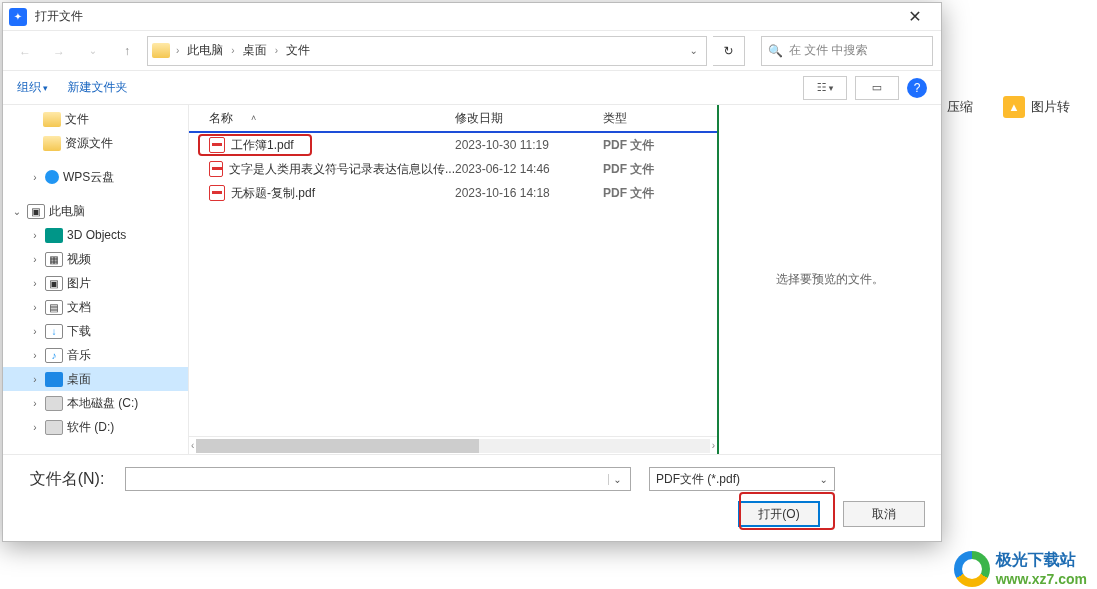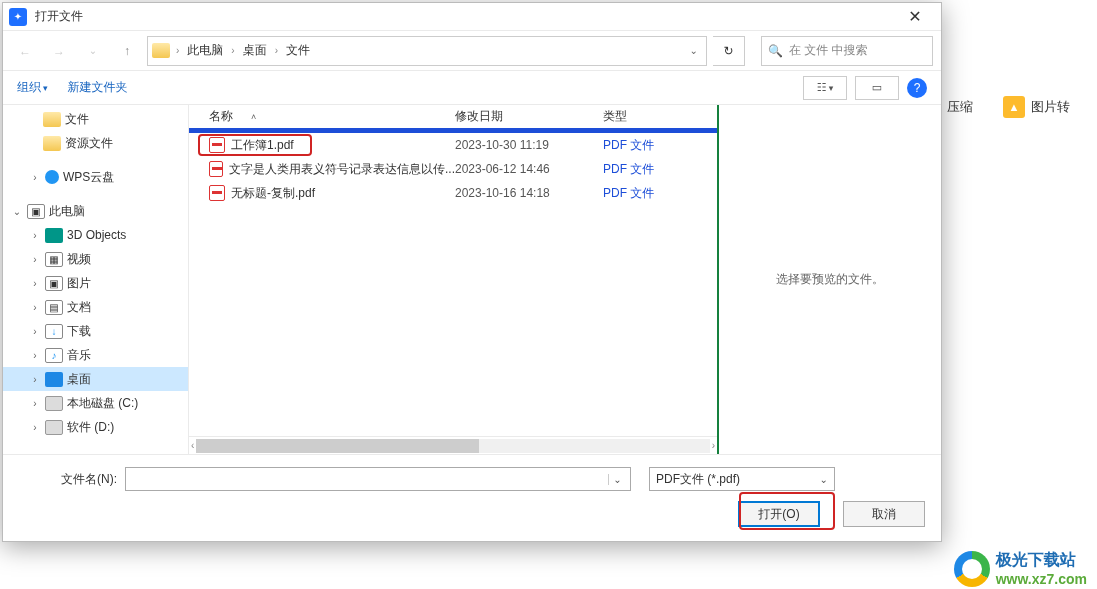--- a/index.html
+++ b/index.html
@@ -58,44 +58,44 @@
 .ic-doc { background:#fff; border:1px solid #888; }
 .ic-dl { background:#fff; border:1px solid #888; color:#2196f3; }
 .ic-music { background:#fff; border:1px solid #888; color:#2196f3; }
 .ic-desk { background:#1e88e5; }
 .ic-drive { background:#dcdcdc; border:1px solid #999; }
 .indent-1 { padding-left: 26px; }
 .indent-2 { padding-left: 40px; }
 
 
 .filearea { flex: 1; display: flex; flex-direction: column; }
-.col-headers { height: 28px; border-bottom: 5px solid #1d4ed8; display: flex; align-items: center; font-size: 12px; padding-left: 20px; }
+.col-headers { height: 28px; border-bottom: 2px solid #1d4ed8; display: flex; align-items: center; font-size: 12px; padding-left: 20px; }
 .col-name { width: 246px; display:flex; align-items:center; gap:18px; }
 .col-date { width: 148px; }
 .col-type { width: 100px; }
 .sort-up { font-size:9px; color:#666; }
 .file-list { flex: 1; overflow-y: auto; }
 .file-row { height: 24px; display: flex; align-items: center; padding-left: 20px; font-size: 12px; }
 .file-cell-name { width: 246px; display:flex; align-items:center; gap:6px; overflow:hidden; white-space:nowrap; }
 .file-cell-date { width: 148px; color:#555; }
-.file-cell-type { width: 100px; color:#1d4ed8; }
+.file-cell-type { width: 100px; color:#737373;font-weight:bold; }
 .pdf-ic { width:16px; height:16px; background:#fff; border:1px solid #d33; border-radius:2px; position:relative; }
 .pdf-ic::after { content:""; position:absolute; left:2px; top:5px; width:10px; height:3px; background:#d33; }
 .highlight-box { position:absolute; border:2px solid #d02424; border-radius:4px; pointer-events:none; }
 
 
 .preview { width: 224px; border-left: 2px solid #15803d; display: flex; align-items: center; justify-content: center; font-size: 12px; color: #666; }
 .scroll-h { height: 18px; border-top:1px solid #eaeaea; display:flex; align-items:center; padding:0 2px; color:#888; font-size:10px; }
 .scroll-h .track { flex:1; height:14px; background:#f0f0f0; margin:0 2px; position:relative; }
 .scroll-h .thumb { position:absolute; left:0; width:55%; height:100%; background:#cdcdcd; }
 
 
 .bottom { border-top: 1px solid #eaeaea; padding: 12px 14px 14px; display:flex; flex-direction:column; gap:10px; }
 .filerow { display:flex; align-items:center; gap:8px; }
-.file-label { width:100px; text-align:right; font-size:12px; }
+.file-label { width:100px; text-align:center; font-size:16px; }
 .file-input { flex:1; max-width:506px; height:24px; border:1px solid #aaa; padding:0 4px; font-size:12px; display:flex; align-items:center; }
 .file-input .dd { margin-left:auto; width:18px; text-align:center; border-left:1px solid #ccc; color:#555; font-size:10px; }
 .type-select { width:186px; height:24px; border:1px solid #aaa; display:flex; align-items:center; padding:0 6px; font-size:12px; margin-left:10px; }
 .type-select .dd { margin-left:auto; color:#555; font-size:10px; }
 .btn-row { display:flex; justify-content:flex-end; gap:23px; padding-right: 2px; }
 .btn { width: 82px; height: 26px; border:1px solid #aaa; background:#f4f4f4; display:flex; align-items:center; justify-content:center; font-size:12px; cursor:pointer; }
 .btn.primary { border-color:#0078d4; box-shadow: inset 0 0 0 1px #0078d4; }
 
 
 .watermark { position:absolute; right:10px; bottom:2px; display:flex; align-items:flex-end; gap:6px; }

